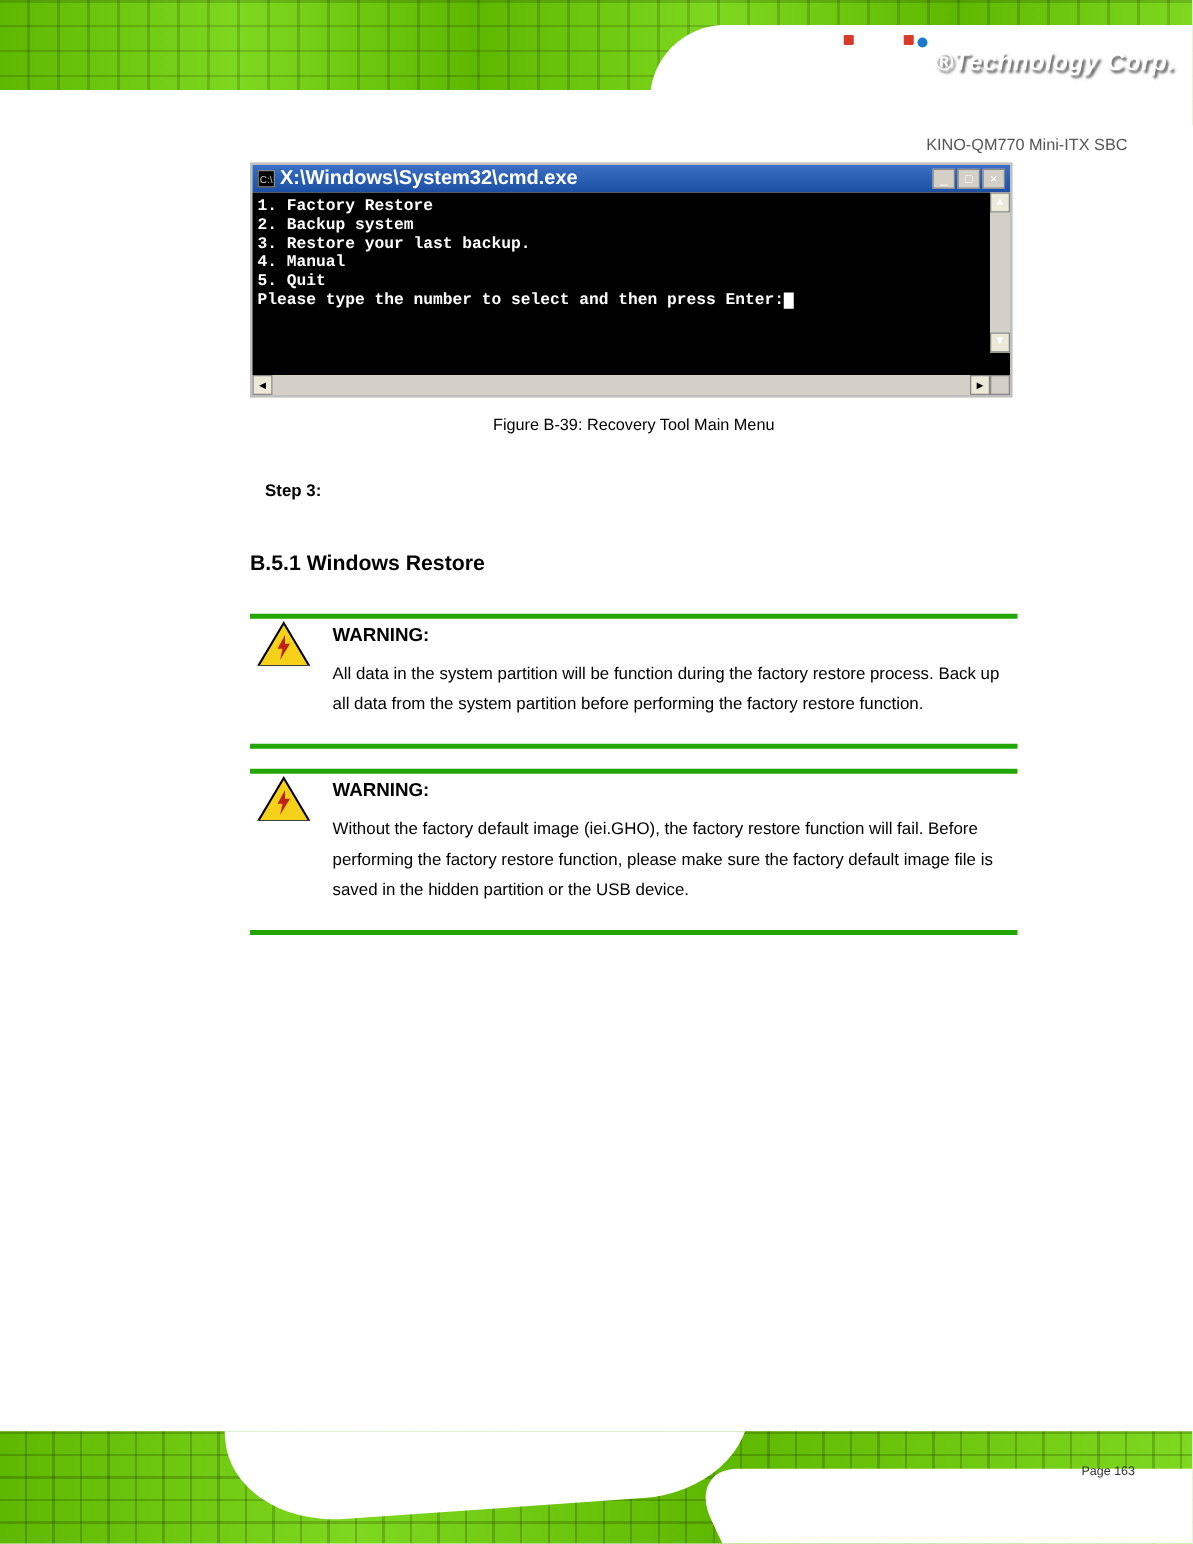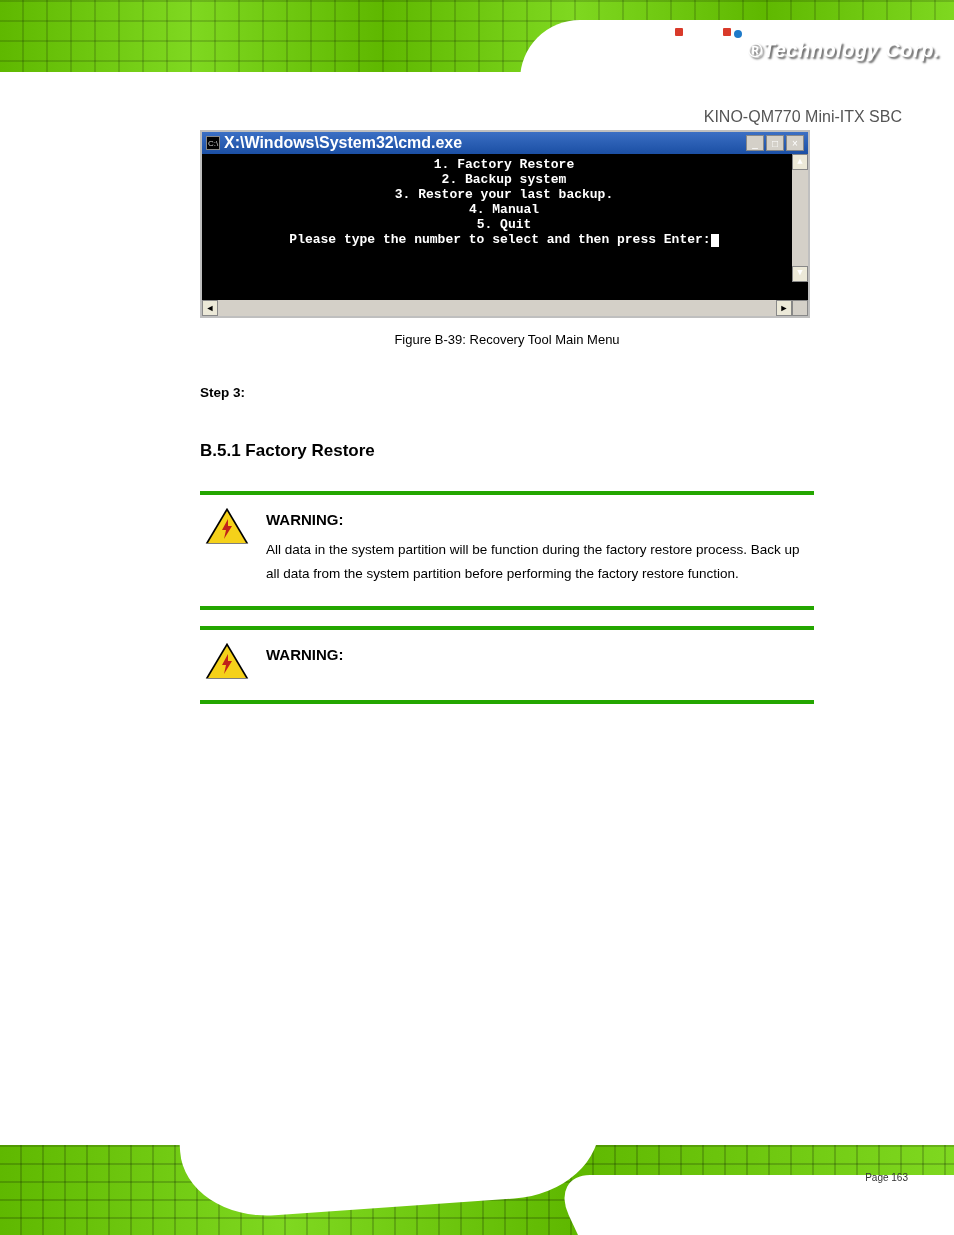--- a/index.html
+++ b/index.html
@@ -86,21 +86,21 @@
     text-shadow: 2px 2px 2px rgba(0,0,0,0.6);
     font-family: Arial, sans-serif;
     letter-spacing: 0.5px;
   }
 
   
   .product-label {
     position: absolute;
     top: 108px;
     right: 52px;
-    font-size: 16px;
+    font-size: 13px;
     color: #555;
     text-align: right;
   }
 
   
   .content {
     position: absolute;
     left: 200px;
     top: 130px;
     width: 614px;
@@ -147,21 +147,20 @@
     background: #000;
     color: #fff;
     font-family: "Courier New", monospace;
     font-size: 13px;
     font-weight: bold;
     white-space: pre;
     padding: 4px 6px 22px 4px;
     line-height: 1.15;
     position: relative;
     min-height: 140px;
-    text-align: center;
   }
   .cmd-cursor {
     display: inline-block;
     width: 8px; height: 13px;
     background: #fff;
     vertical-align: text-bottom;
   }
   .cmd-scroll-v {
     position: absolute;
     top: 0; right: 0; bottom: 18px;
@@ -201,21 +200,21 @@
     color: #000;
   }
 
   .step-text {
     margin-top: 34px;
     font-size: 13.5px;
     color: #000;
     line-height: 1.8;
   }
   .step-row { display: flex; gap: 10px; margin-bottom: 6px; }
-  .step-label { min-width: 60px; }
+  .step-label { min-width: 60px; margin-left: 12px; }
   .step-label b { font-weight: bold; }
   .step-body { flex: 1; }
   .step-body b { font-weight: bold; }
 
   .section-title {
     margin-top: 36px;
     font-size: 17px;
     font-weight: bold;
     color: #000;
   }
@@ -224,21 +223,21 @@
   .green-hr {
     height: 4px;
     background: #24a600;
     border: none;
     margin: 0;
   }
   .warn-row {
     display: flex;
     align-items: flex-start;
     gap: 20px;
-    padding: 16px 8px 20px 8px;
+    padding: 5px 8px 20px 8px;
   }
   .warn-icon {
     width: 38px; height: 34px;
     flex-shrink: 0;
     position: relative;
   }
   .warn-triangle {
     width: 0; height: 0;
     border-left: 19px solid transparent;
     border-right: 19px solid transparent;
@@ -371,21 +370,21 @@
   </div>
 
   <div class="figure-caption">Figure B-39: Recovery Tool Main Menu</div>
 
   <div class="step-text">
     <div class="step-row">
       <div class="step-label"><b>Step 3:</b></div>
     </div>
   </div>
 
-  <div class="section-title">B.5.1  Factory Restore</div>
+  <div class="section-title">B.5.1  Windows Restore</div>
 
   <div class="warning-block">
     <hr class="green-hr">
     <div class="warn-row">
       <div class="warn-icon">
         <div class="warn-border"></div>
         <div class="warn-triangle"></div>
         <div class="bolt">
           <svg viewBox="0 0 14 20">
               <polygon points="8,0 2,11 6,11 4,20 12,7 8,7" fill="#c0221a"></polygon>
@@ -407,20 +406,21 @@
         <div class="warn-border"></div>
         <div class="warn-triangle"></div>
         <div class="bolt">
           <svg viewBox="0 0 14 20">
               <polygon points="8,0 2,11 6,11 4,20 12,7 8,7" fill="#c0221a"></polygon>
             </svg>
         </div>
       </div>
       <div class="warn-body">
         <div class="warn-title">WARNING:</div>
+        <div class="warn-text">Without the factory default image (iei.GHO), the factory restore function will fail. Before performing the factory restore function, please make sure the factory default image file is saved in the hidden partition or the USB device.</div>
       </div>
     </div>
     <hr class="green-hr">
   </div>
 
 </div>
 
 <div class="footer-band">
   <div class="footer-white-swoop"></div>
   <div class="footer-right-cut"></div>

